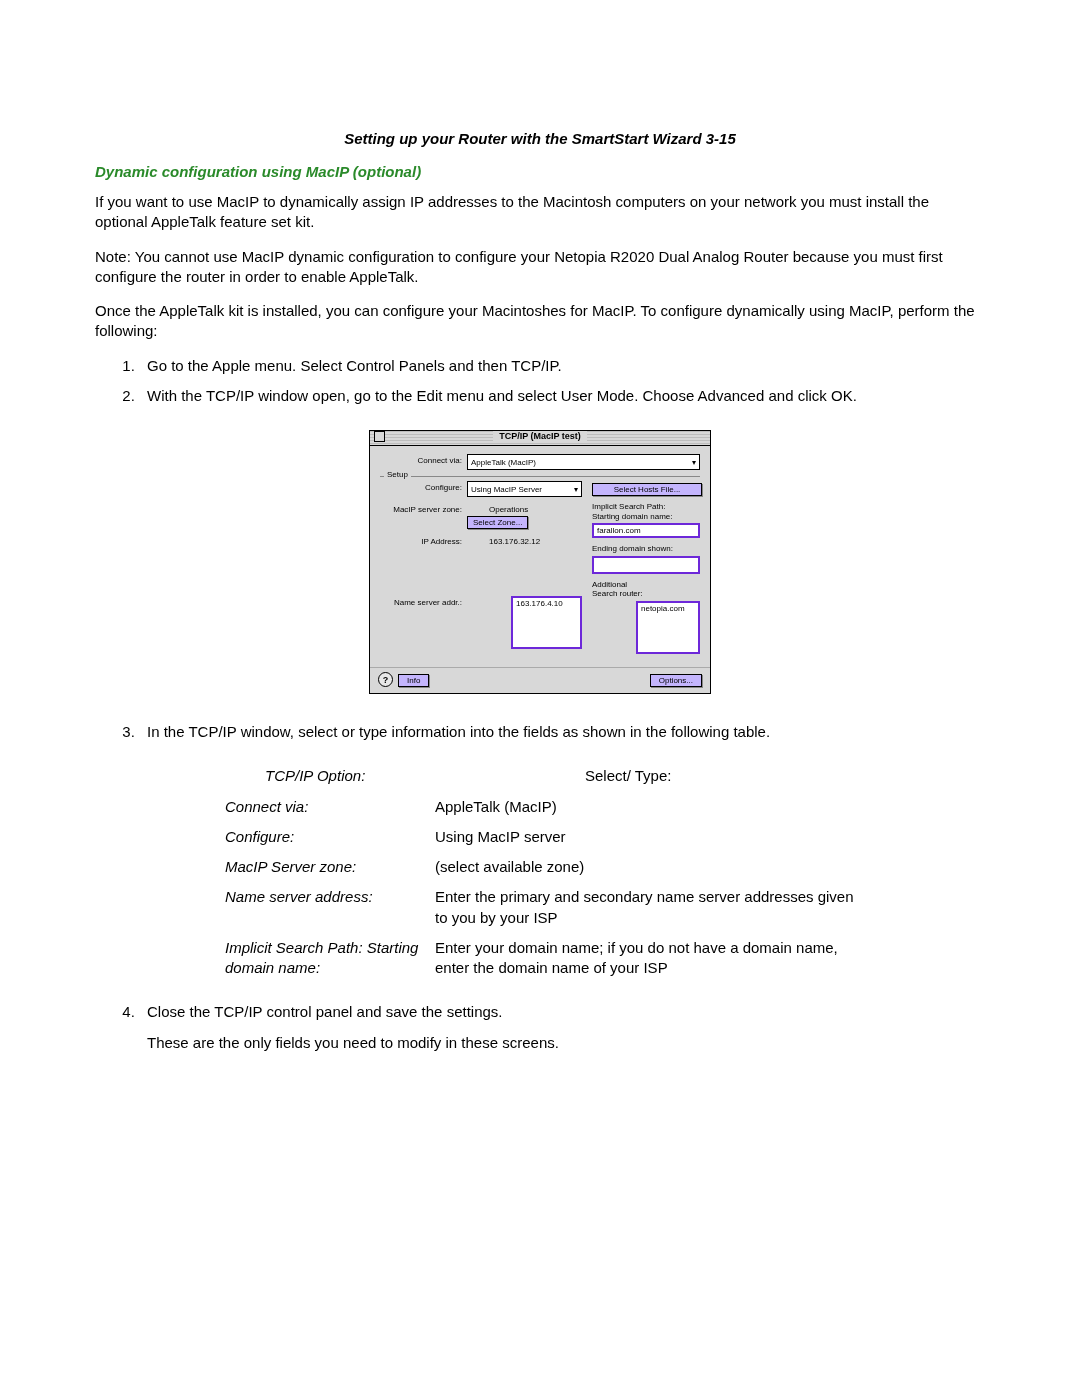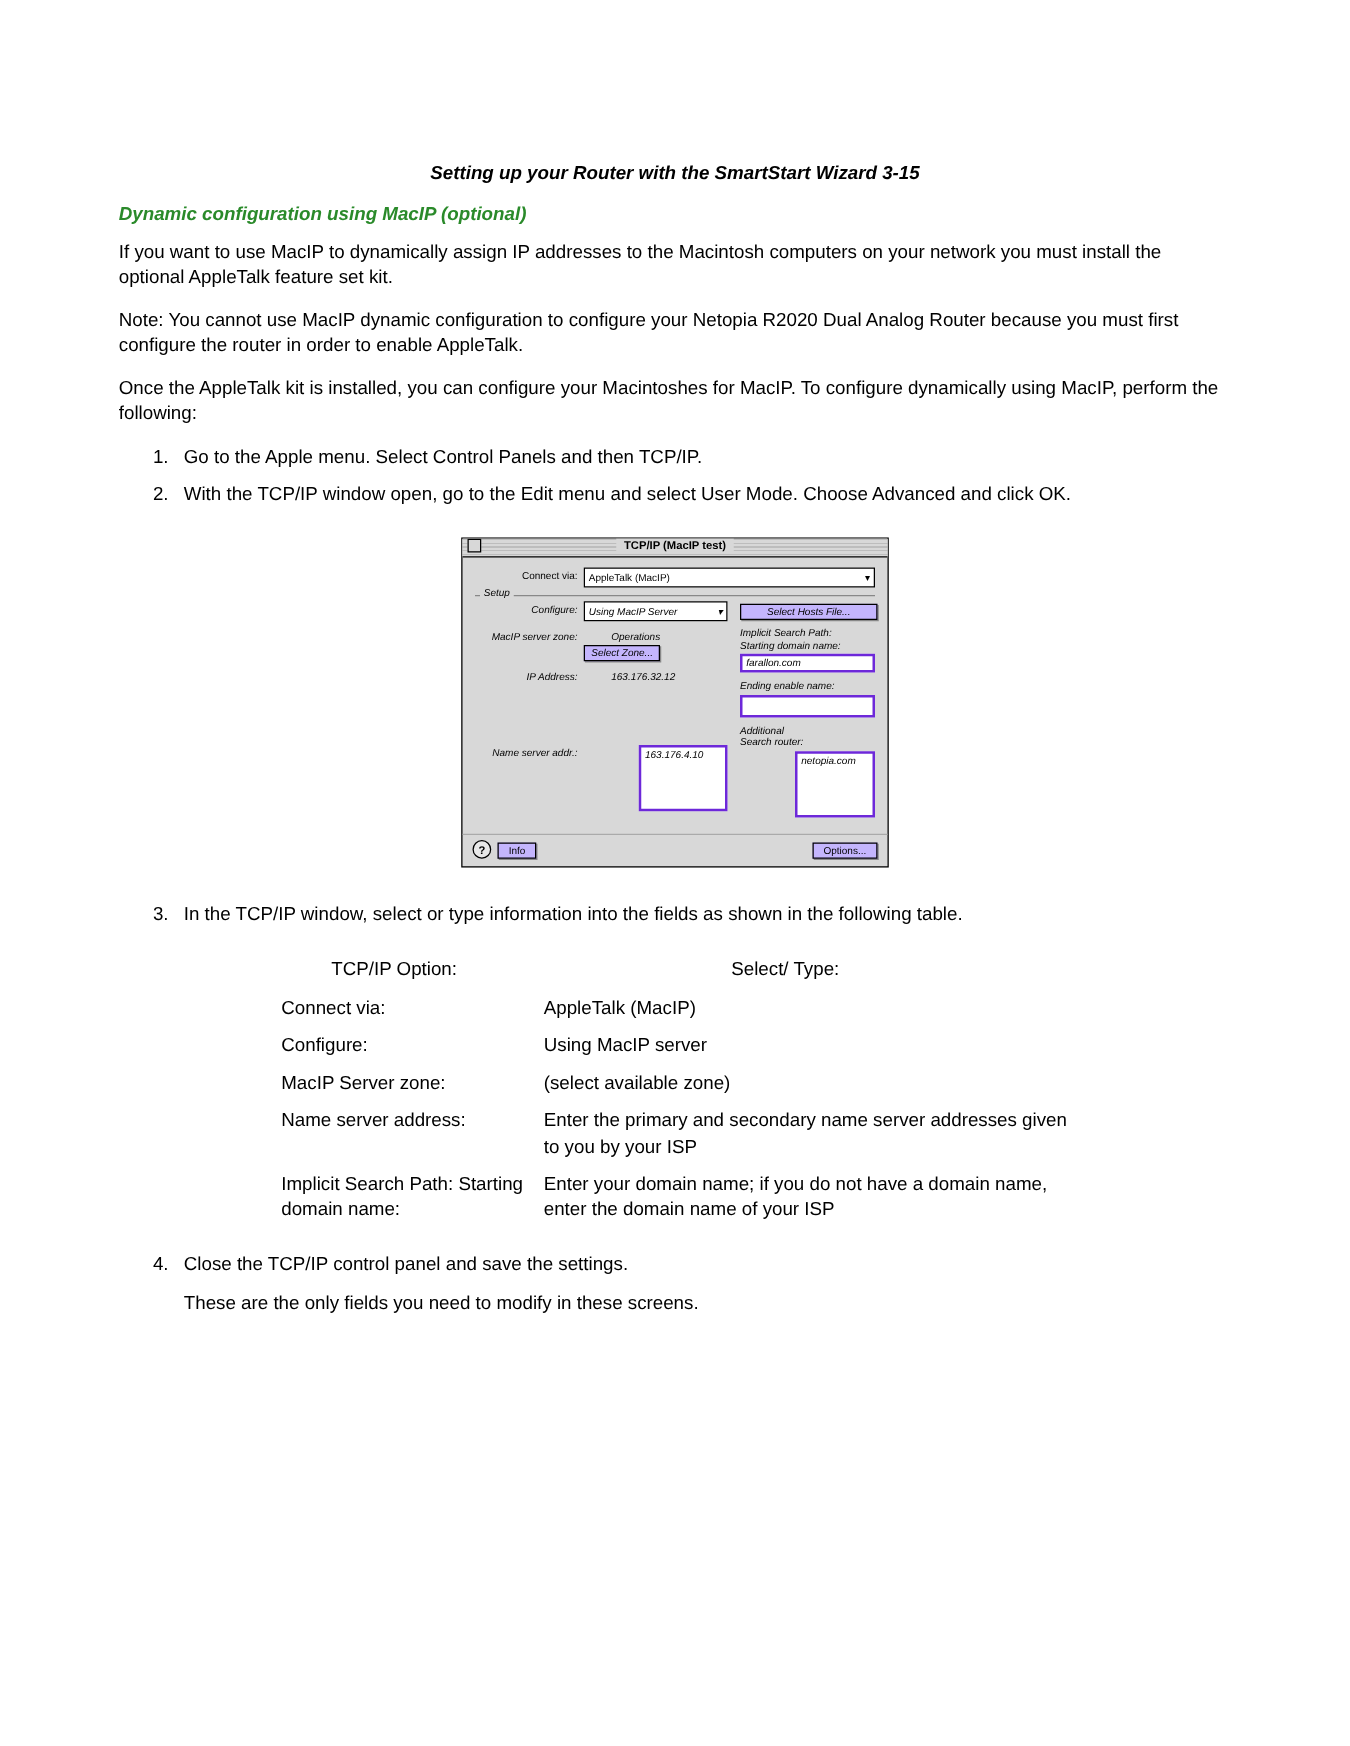--- a/index.html
+++ b/index.html
@@ -151,21 +151,20 @@
     min-height: 12px;
     box-sizing: border-box;
   }
   .dlg-box.tall { height: 53px; margin-left: 44px; }
   .dlg-box.med  { height: 18px; }
   .fieldset {
     border-top: 1px solid #888;
     margin: 2px 0 6px 0;
     padding-top: 4px;
     position: relative;
-    font-style: italic;
   }
   .fieldset-label {
     position: absolute;
     top: -7px; left: 4px;
     background: #d8d8d8;
     padding: 0 3px;
     font-size: 8px;
   }
   .dlg-right-label {
     font-size: 8px;
@@ -202,20 +201,21 @@
     width: 640px;
   }
   .opt-table .opt-row {
     display: flex;
     margin-bottom: 10px;
   }
   .opt-table .opt-left {
     width: 200px;
     padding-right: 10px;
     line-height: 1.35;
+    font-style: italic;
   }
   .opt-table .opt-right {
     flex: 1;
     line-height: 1.35;
   }
   .opt-table .hdr {
     text-align: left;
   }
   .opt-table .hdr .opt-left { padding-left: 40px; }
   .opt-table .hdr .opt-right { padding-left: 110px; }
@@ -282,21 +282,21 @@
                 <div class="dlg-label">Name server addr.:</div>
                 <div class="dlg-box tall" style="flex:1">163.176.4.10</div>
               </div>
             </div>
 
             <div class="dlg-col-right">
               <div class="dlg-btn" style="width:92px;text-align:center">Select Hosts File...</div>
               <div class="dlg-right-label" style="white-space:pre-line">Implicit Search Path:
 Starting domain name:</div>
               <div class="dlg-box">farallon.com</div>
-              <div class="dlg-right-label">Ending enable name:</div>
+              <div class="dlg-right-label">Ending domain shown:</div>
               <div class="dlg-box med"></div>
               <div class="dlg-right-label" style="white-space:pre-line">Additional
 Search router:</div>
               <div class="dlg-box tall">netopia.com</div>
             </div>
           </div>
         </div>
       </div>
       <div class="dlg-footer">
         <div class="dlg-info-left">

